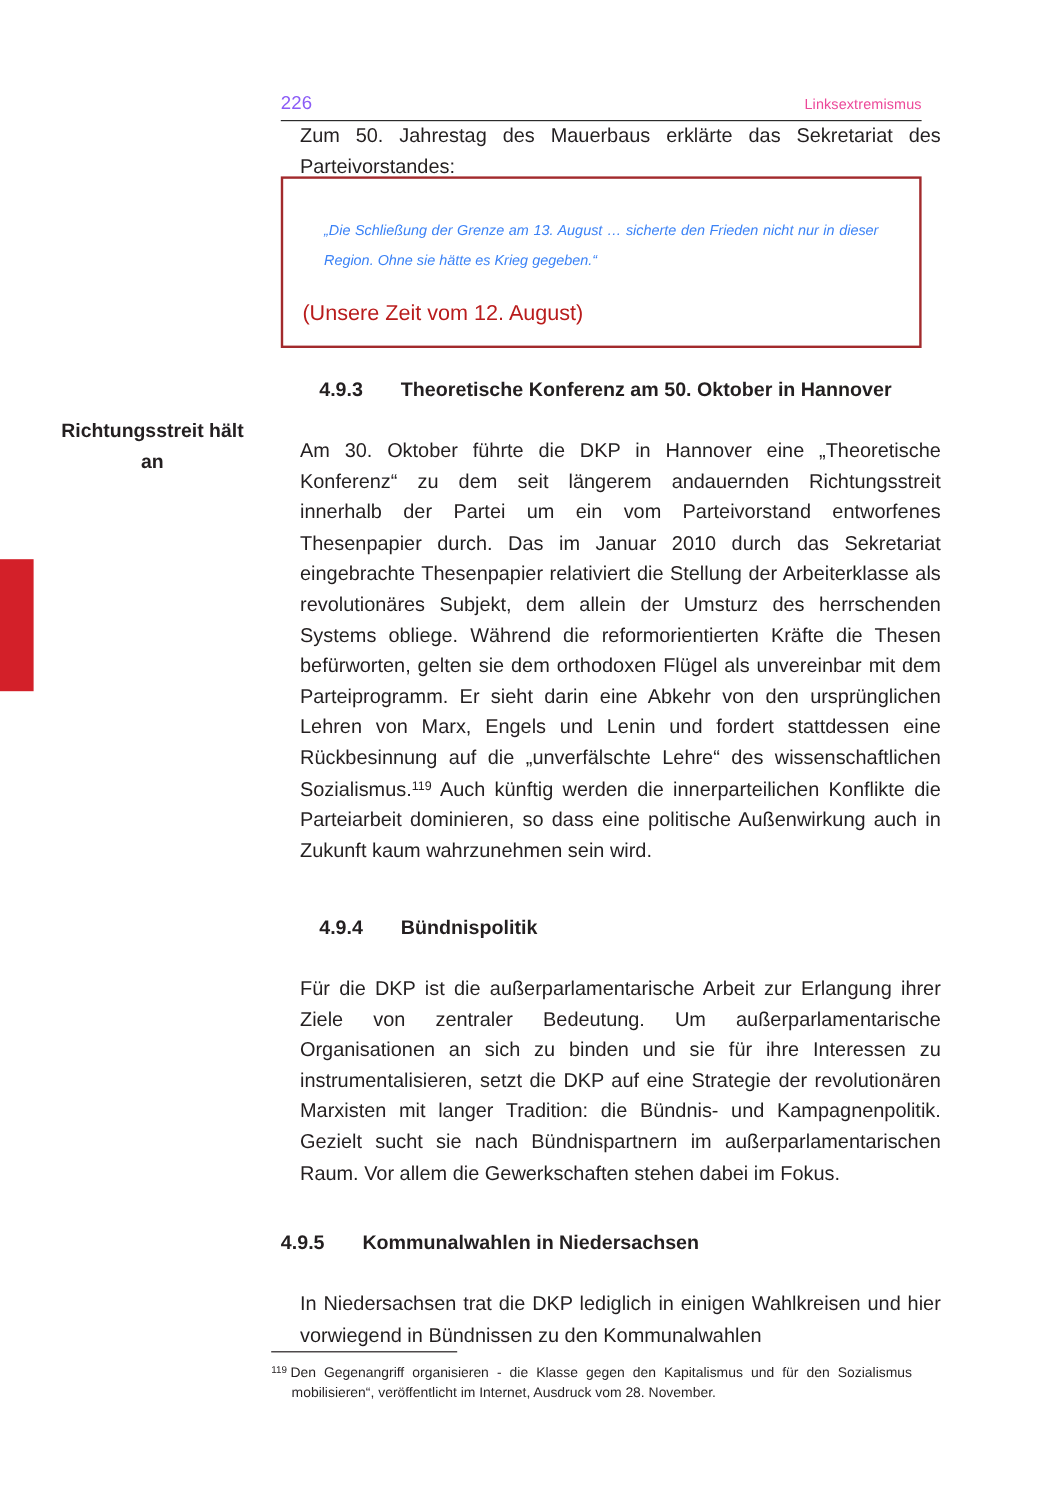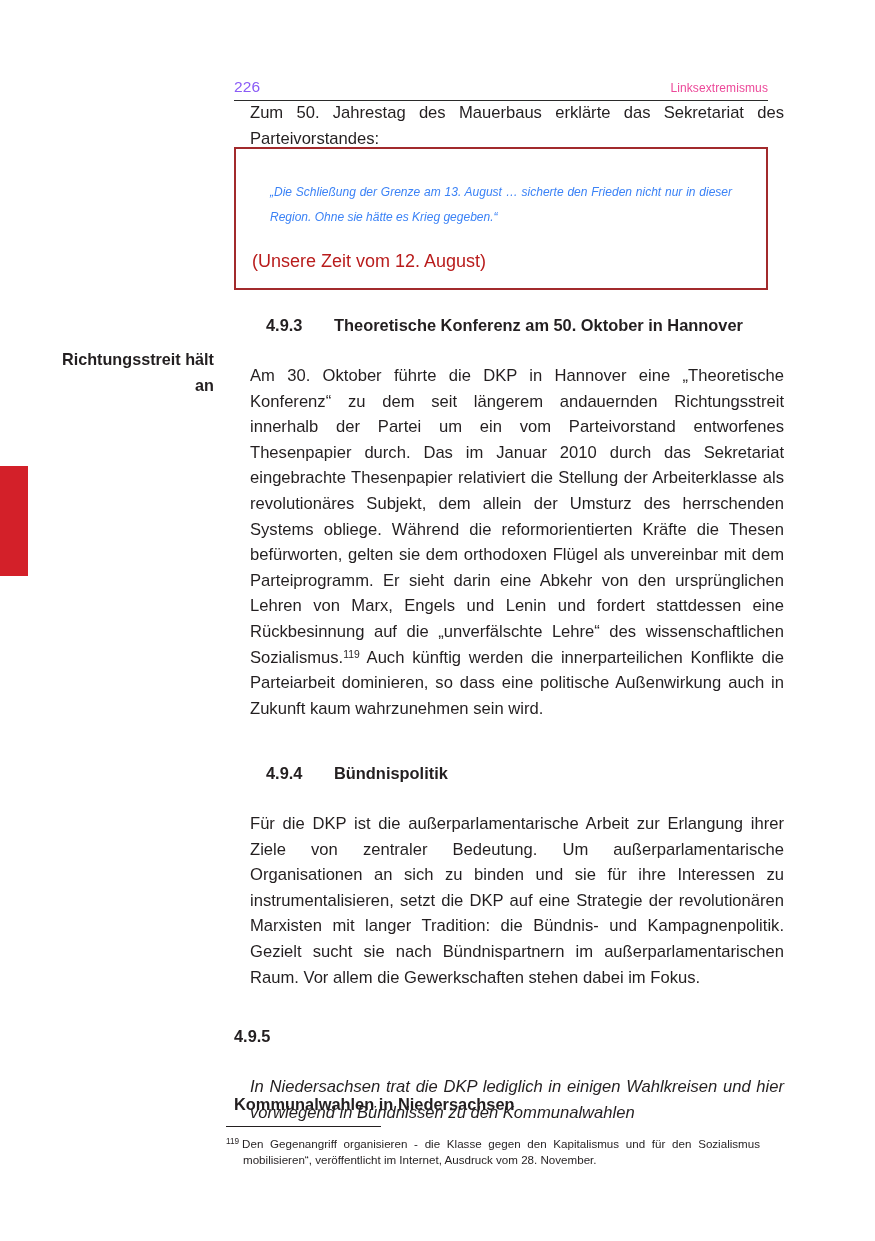--- a/index.html
+++ b/index.html
@@ -109,34 +109,34 @@
   .section-title {
     flex: 1 1 auto;
   }
 
   
   .margin-note {
     position: absolute;
     left: 40px;
     top: 347px;
     width: 174px;
-    text-align: right;
+    text-align: center;
     font-size: 16.2px;
     line-height: 25.6px;
     font-weight: bold;
     color: #231f20;
   }
 
   
   .heading-493 { position: absolute; left: 234px; top: 316px; width: 534px; margin-left: 32px; }
   .par-493     { position: absolute; left: 234px; top: 347px; width: 534px; }
   .heading-494 { position: absolute; left: 234px; top: 764px; width: 534px; margin-left: 32px; }
   .par-494     { position: absolute; left: 234px; top: 795px; width: 534px; }
-  .heading-495 { position: absolute; left: 234px; top: 1027px; width: 534px; flex-direction: column; }
-  .par-495     { position: absolute; left: 234px; top: 1058px; width: 534px; font-style: italic; }
+  .heading-495 { position: absolute; left: 234px; top: 1027px; width: 534px; }
+  .par-495     { position: absolute; left: 234px; top: 1058px; width: 534px; }
 
   
   .footnote-zone {
     position: absolute;
     left: 226px;
     top: 1126px;
     width: 534px;
   }
   .footnote-rule {
     width: 155px;

